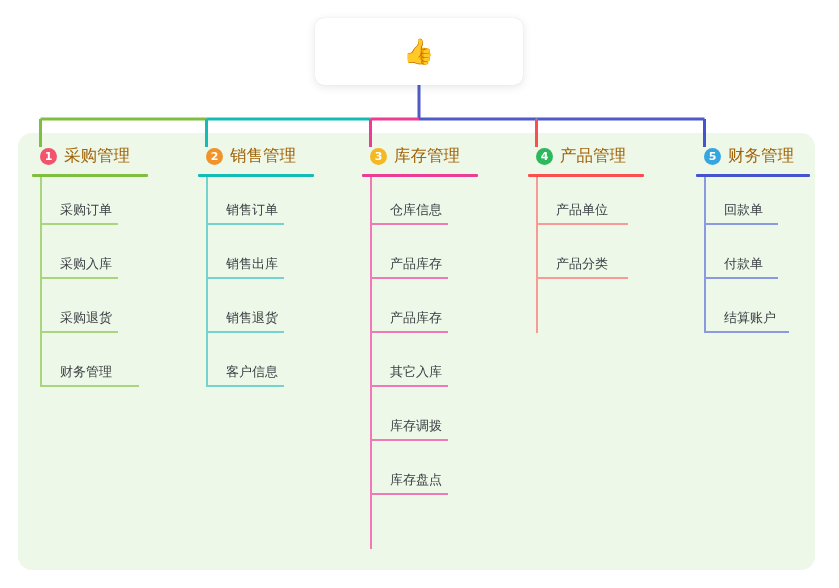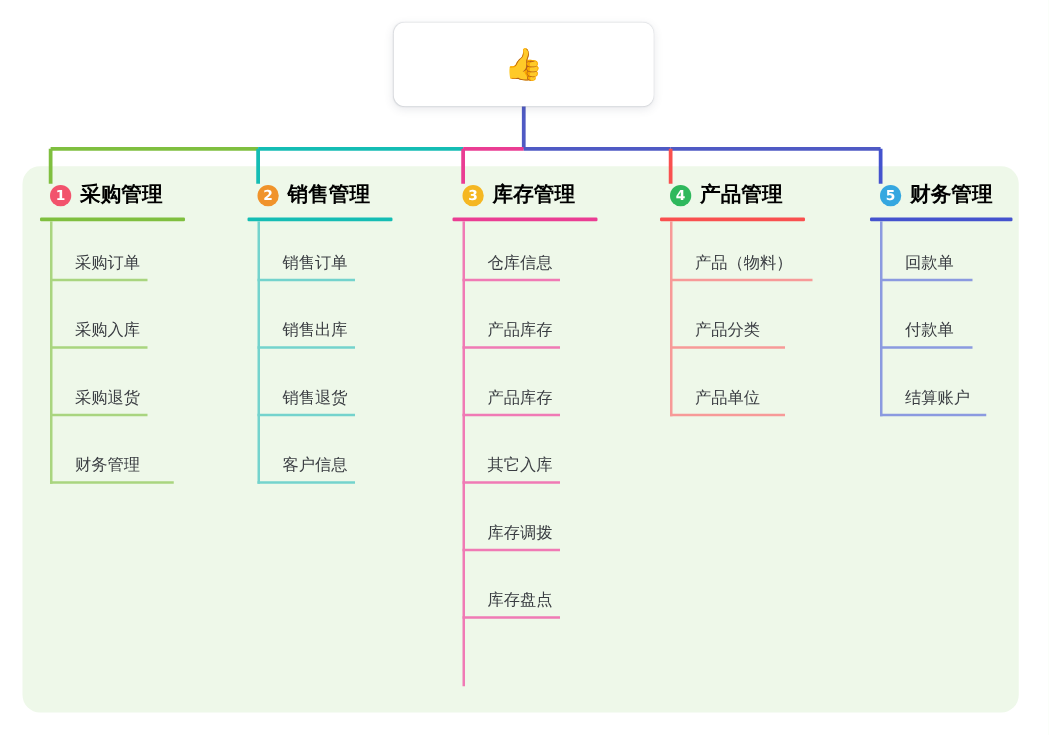--- a/index.html
+++ b/index.html
@@ -92,23 +92,22 @@
     color: #ffffff;
     font-size: 11px;
     line-height: 17px;
     text-align: center;
     font-weight: bold;
     flex: none;
     font-family: "DejaVu Sans", sans-serif;
   }
   .col-title {
     font-size: 16.5px;
-    color: #000000;
+    color: #a16207;
     white-space: nowrap;
-    font-weight: bold;
   }
   .head-rule {
     height: 3px;
     margin-top: 7px;
     border-radius: 1px;
   }
 
   
   .leaves {
     position: relative;
@@ -257,31 +256,27 @@
       </div>
       <div class="column" style="left: 528px; width: 160px;">
         <div class="col-head">
           <span class="badge" style="background: rgb(46, 184, 92);">4</span>
           <span class="col-title">产品管理</span>
         </div>
         <div class="head-rule" style="background: rgb(249, 80, 79); width: 116px;"></div>
         <div class="leaves">
           <div class="spine" style="background: rgb(247, 154, 152); height: 156px;"></div>
           <div class="leaf">
-            <span class="leaf-label">产品（物料）</span>
-            <div class="leaf-rule" style="background: rgb(247, 154, 152); width: 114px;"></div>
+            <span class="leaf-label">产品单位</span>
+            <div class="leaf-rule" style="background: rgb(247, 154, 152); width: 92px;"></div>
           </div>
           <div class="leaf">
             <span class="leaf-label">产品分类</span>
             <div class="leaf-rule" style="background: rgb(247, 154, 152); width: 92px;"></div>
           </div>
-          <div class="leaf">
-            <span class="leaf-label">产品单位</span>
-            <div class="leaf-rule" style="background: rgb(247, 154, 152); width: 92px;"></div>
-          </div>
         </div>
       </div>
       <div class="column" style="left: 696px; width: 130px;">
         <div class="col-head">
           <span class="badge" style="background: rgb(53, 167, 224);">5</span>
           <span class="col-title">财务管理</span>
         </div>
         <div class="head-rule" style="background: rgb(68, 83, 206); width: 114px;"></div>
         <div class="leaves">
           <div class="spine" style="background: rgb(139, 154, 224); height: 156px;"></div>

